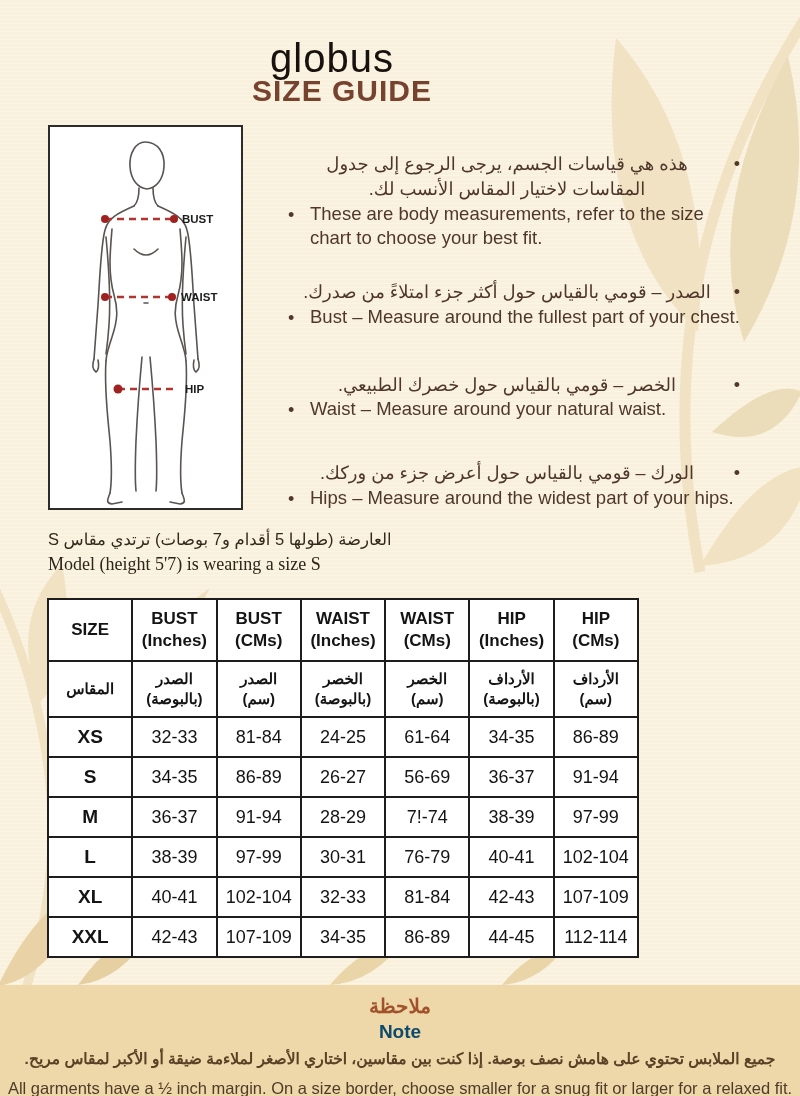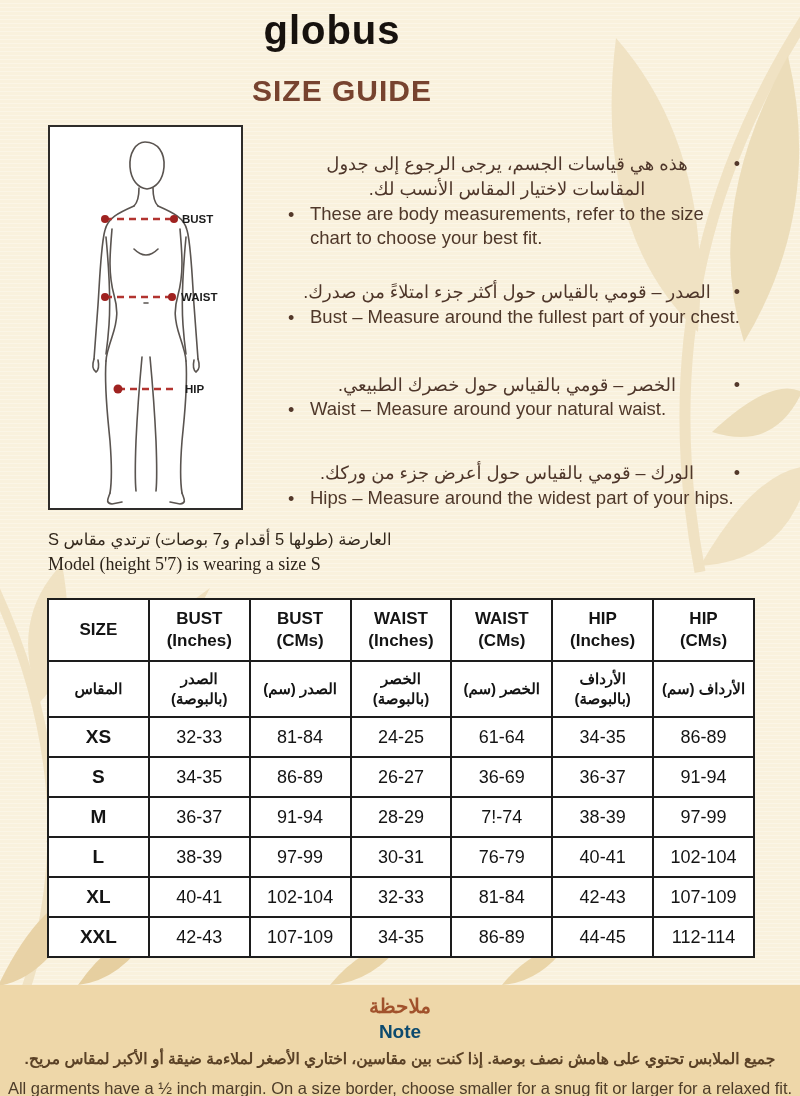--- a/index.html
+++ b/index.html
@@ -7,22 +7,22 @@
   body { font-family:"Liberation Sans", sans-serif; }
   .page {
     position:relative; width:800px; height:1096px; overflow:hidden;
     background:#f9f1dd;
     background-image:repeating-linear-gradient(0deg, rgba(255,255,255,.28) 0 1px, rgba(0,0,0,0) 1px 4px);
   }
   .decor { position:absolute; inset:0; z-index:0; }
   .content { position:relative; z-index:1; }
 
   
-  .logo { position:absolute; top:8px; left:0; width:664px; text-align:center;
-          font-size:40px; letter-spacing:1px; color:#17120e; font-weight:700; }
+  .logo { position:absolute; top:36px; left:0; width:664px; text-align:center;
+          font-size:40px; letter-spacing:1px; color:#17120e; font-weight:400; }
   .title { position:absolute; top:74px; left:0; width:684px; text-align:center;
            font-size:30px; font-weight:bold; letter-spacing:1px; color:#77432f; }
 
   
   .figure-box { position:absolute; left:48px; top:125px; width:195px; height:385px;
                 background:#ffffff; border:2px solid #2e2c2a; }
   .figure-box svg { display:block; }
 
   
   .bullets { position:absolute; left:288px; top:152px; width:452px; }
@@ -37,21 +37,21 @@
   .b-en .txt { flex:1; text-align:left; font-size:18.5px; line-height:1.32; color:#4f382a;
                font-family:Liberation Sans, sans-serif; margin-left:8px; }
   .b-en .dot { padding-top:1px; }
 
   
   .model-note { position:absolute; left:48px; top:528px; width:420px; }
   .model-ar { direction:rtl; text-align:left; font-size:16.5px; color:#33281c; line-height:1.45; }
   .model-en { font-family:"Liberation Serif", serif; font-size:18px; color:#2e241a; line-height:1.35; }
 
   
-  .size-table { position:absolute; left:47px; top:598px; width:708px;
+  .size-table { position:absolute; left:47px; top:598px; width:592px;
                 border-collapse:collapse; table-layout:fixed; background:#ffffff; }
   .size-table td { border:2px solid #1d1d1d; text-align:center; vertical-align:middle;
                    background:#ffffff; color:#141414; }
   .hdr-en td { height:62px; font-weight:bold; font-size:17px; line-height:1.3; }
   .hdr-en .l2 { display:block; }
   .hdr-ar td { height:56px; direction:rtl; font-weight:bold; font-size:15px; line-height:1.35; padding:2px 6px; }
   .data-row td { height:40px; font-size:18px; }
   .data-row td.size-cell { font-weight:bold; font-size:19px; }
 
   
@@ -225,21 +225,21 @@
           <td>24-25</td>
           <td>61-64</td>
           <td>34-35</td>
           <td>86-89</td>
         </tr>
         <tr class="data-row">
           <td class="size-cell">S</td>
           <td>34-35</td>
           <td>86-89</td>
           <td>26-27</td>
-          <td>36-69</td>
+          <td>56-69</td>
           <td>36-37</td>
           <td>91-94</td>
         </tr>
         <tr class="data-row">
           <td class="size-cell">M</td>
           <td>36-37</td>
           <td>91-94</td>
           <td>28-29</td>
           <td>7!-74</td>
           <td>38-39</td>

